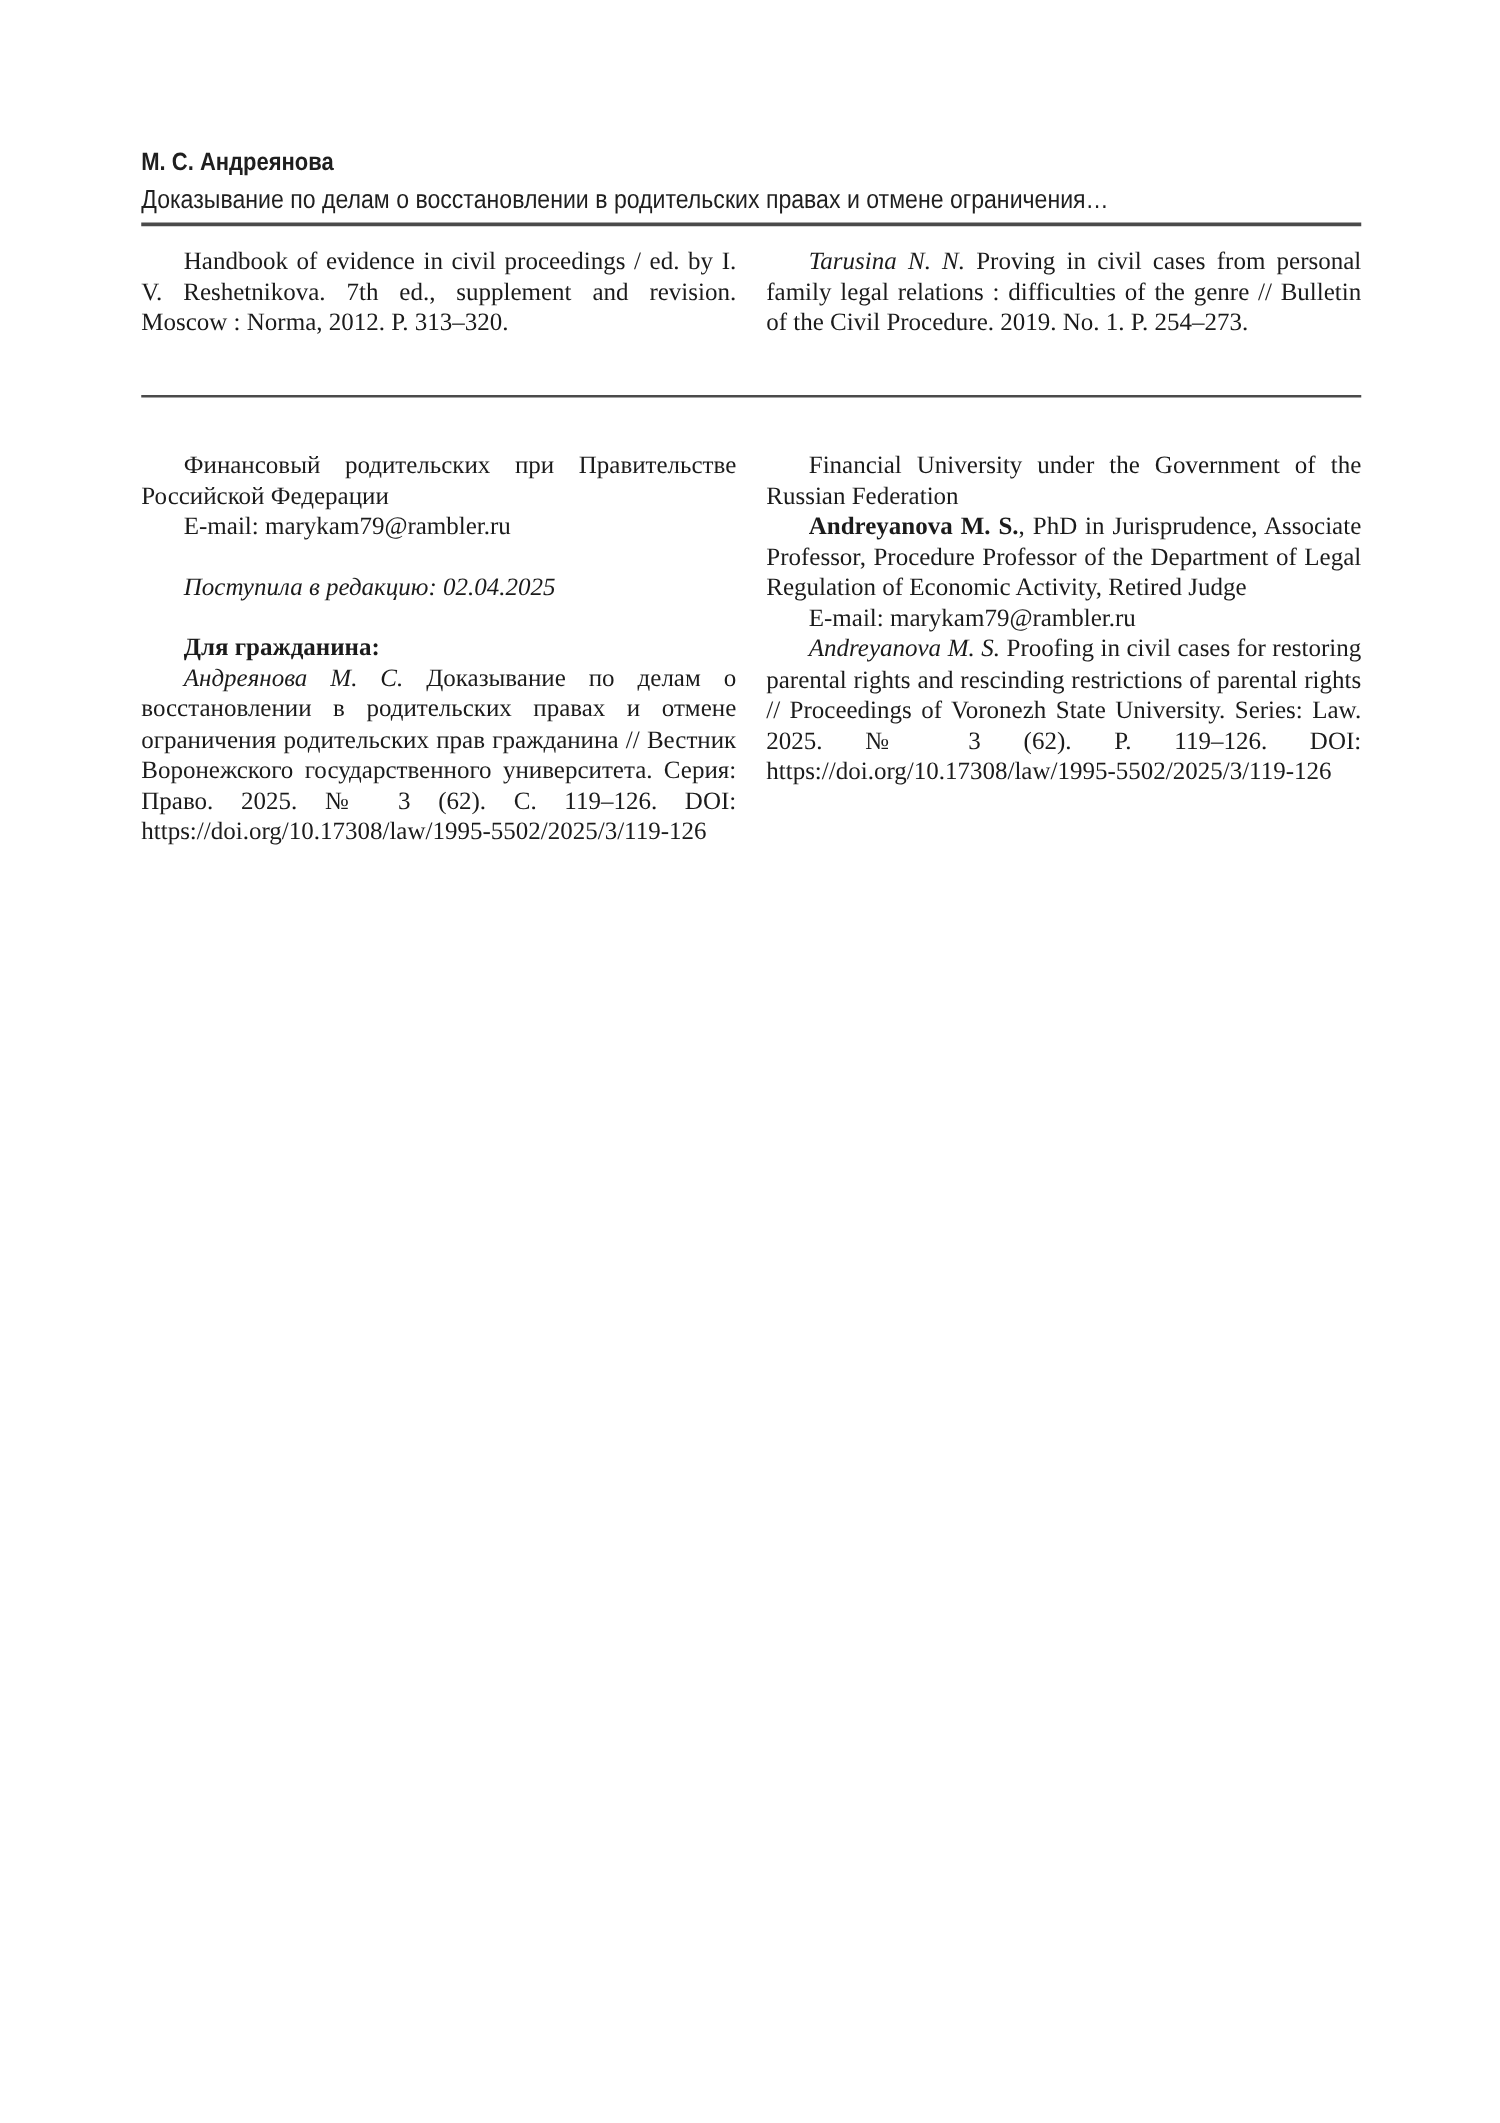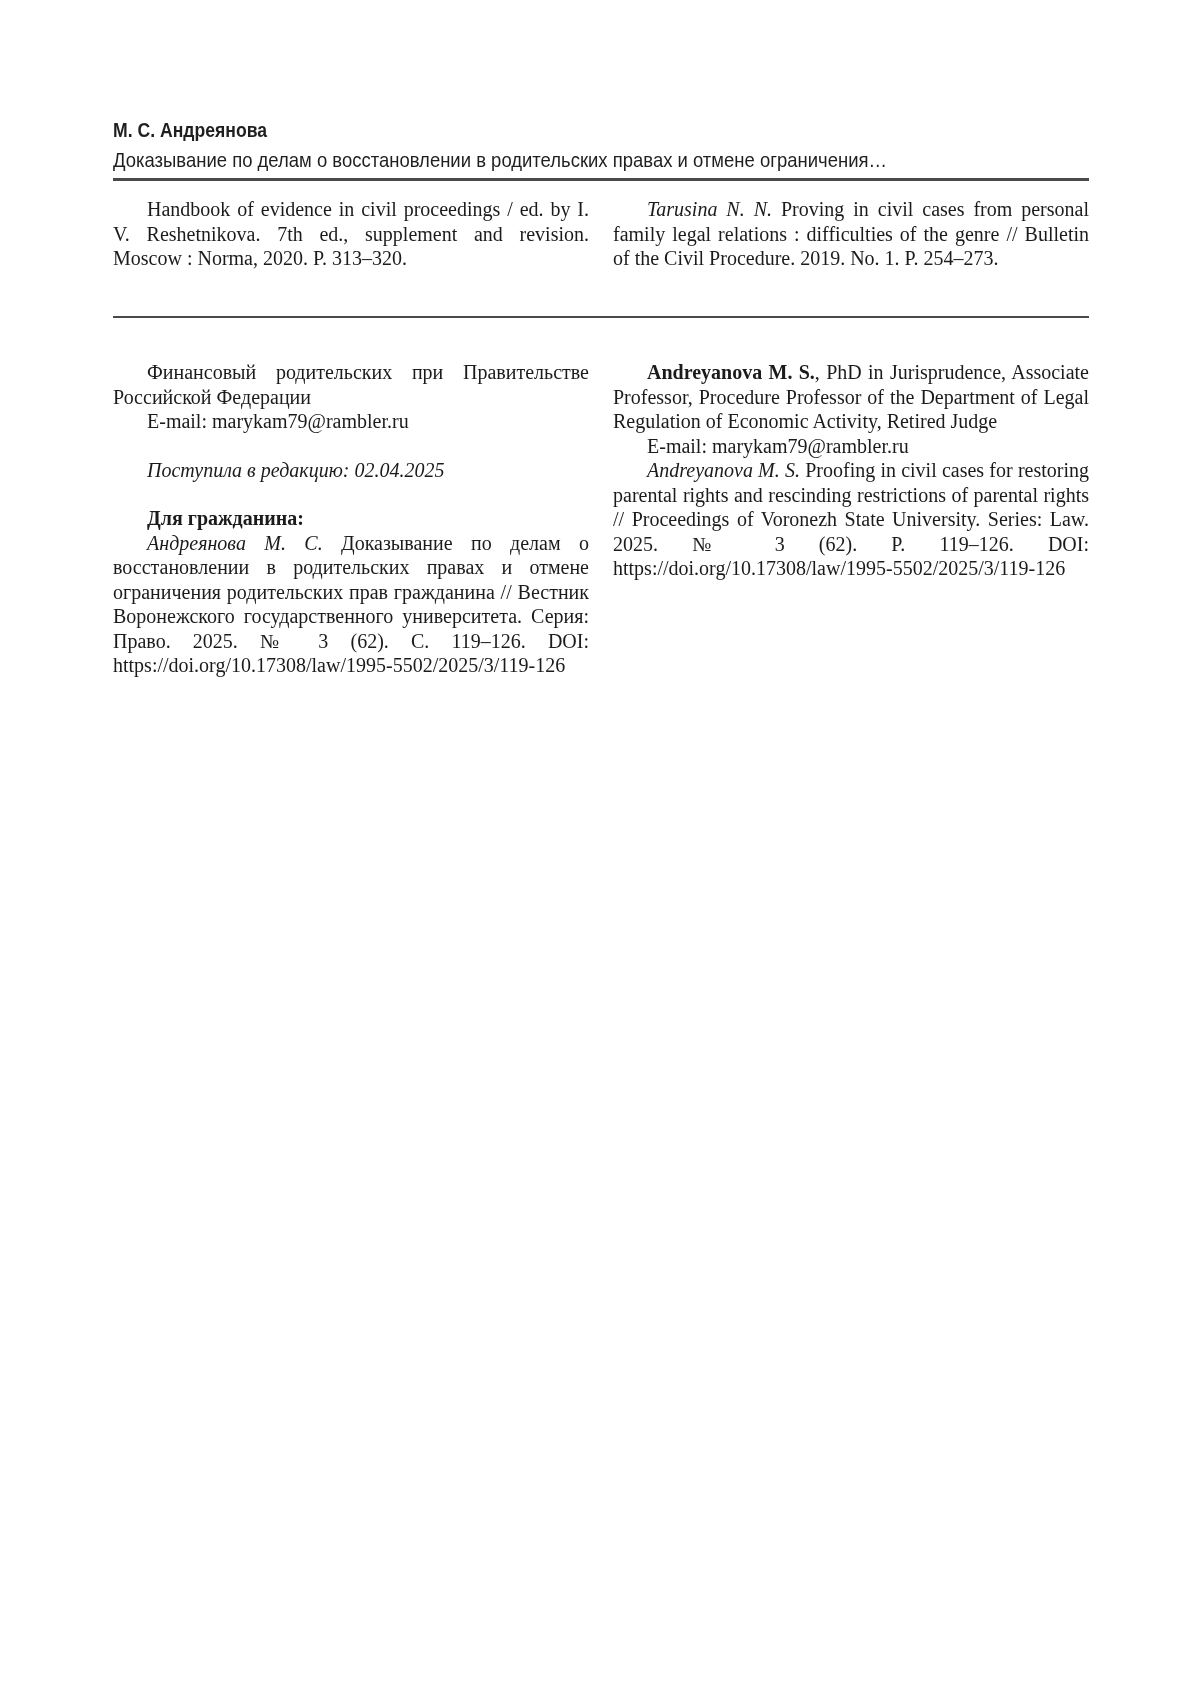--- a/index.html
+++ b/index.html
@@ -65,37 +65,38 @@
       <span class="cond">М. С. Андреянова</span>
     </div>
     <div class="rh-title">
       <span class="cond">Доказывание по делам о восстановлении в родительских правах и отмене ограничения…</span>
     </div>
   </div>
 
   <div class="rule rule-top"></div>
 
   <div class="two-col refs">
-    <p class="para">Handbook of evidence in civil proceedings / ed. by I. V. Reshetnikova. 7th ed., supplement and revision. Moscow : Norma, 2020. P. 313–320.</p>
+    <p class="para">Handbook of evidence in civil proceedings / ed. by I. V. Reshetnikova. 7th ed., supplement and revision. Moscow : Norma, 2012. P. 313–320.</p>
     <p class="para"><i>Tarusina N. N.</i><span> Proving in civil cases from personal family legal relations : difficulties of the genre // Bulletin of the Civil Procedure. 2019. No. 1. P. 254–273.</span></p>
   </div>
 
   <div class="rule rule-mid"></div>
 
   <div class="two-col affil">
 
     <div class="col">
       <p class="para">Финансовый родительских при Правительстве Российской Федерации</p>
       <p class="para">E-mail: marykam79@rambler.ru</p>
       <p class="para gap italic">Поступила в редакцию: 02.04.2025</p>
       <p class="para gap bold">Для гражданина:</p>
       <p class="para"><i>Андреянова М. С.</i><span> Доказывание по делам о восстановлении в родительских правах и отмене ограничения родительских прав гражданина // Вестник Воронежского государственного университета. Серия: Право. 2025. № 3 (62). С. 119–126. DOI: https://doi.org/10.17308/law/1995-5502/2025/3/119-126</span></p>
     </div>
 
     <div class="col">
+      <p class="para">Financial University under the Government of the Russian Federation</p>
       <p class="para"><b>Andreyanova M. S.</b><span>, PhD in Jurisprudence, Associate Professor, Procedure Professor of the Department of Legal Regulation of Economic Activity, Retired Judge</span></p>
       <p class="para">E-mail: marykam79@rambler.ru</p>
       <p class="para"><i>Andreyanova M. S.</i><span> Proofing in civil cases for restoring parental rights and rescinding restrictions of parental rights // Proceedings of Voronezh State University. Series: Law. 2025. № 3 (62). P. 119–126. DOI: https://doi.org/10.17308/law/1995-5502/2025/3/119-126</span></p>
     </div>
 
   </div>
 
   <div class="rule rule-footer"></div>
 
   <div class="footer-row">

